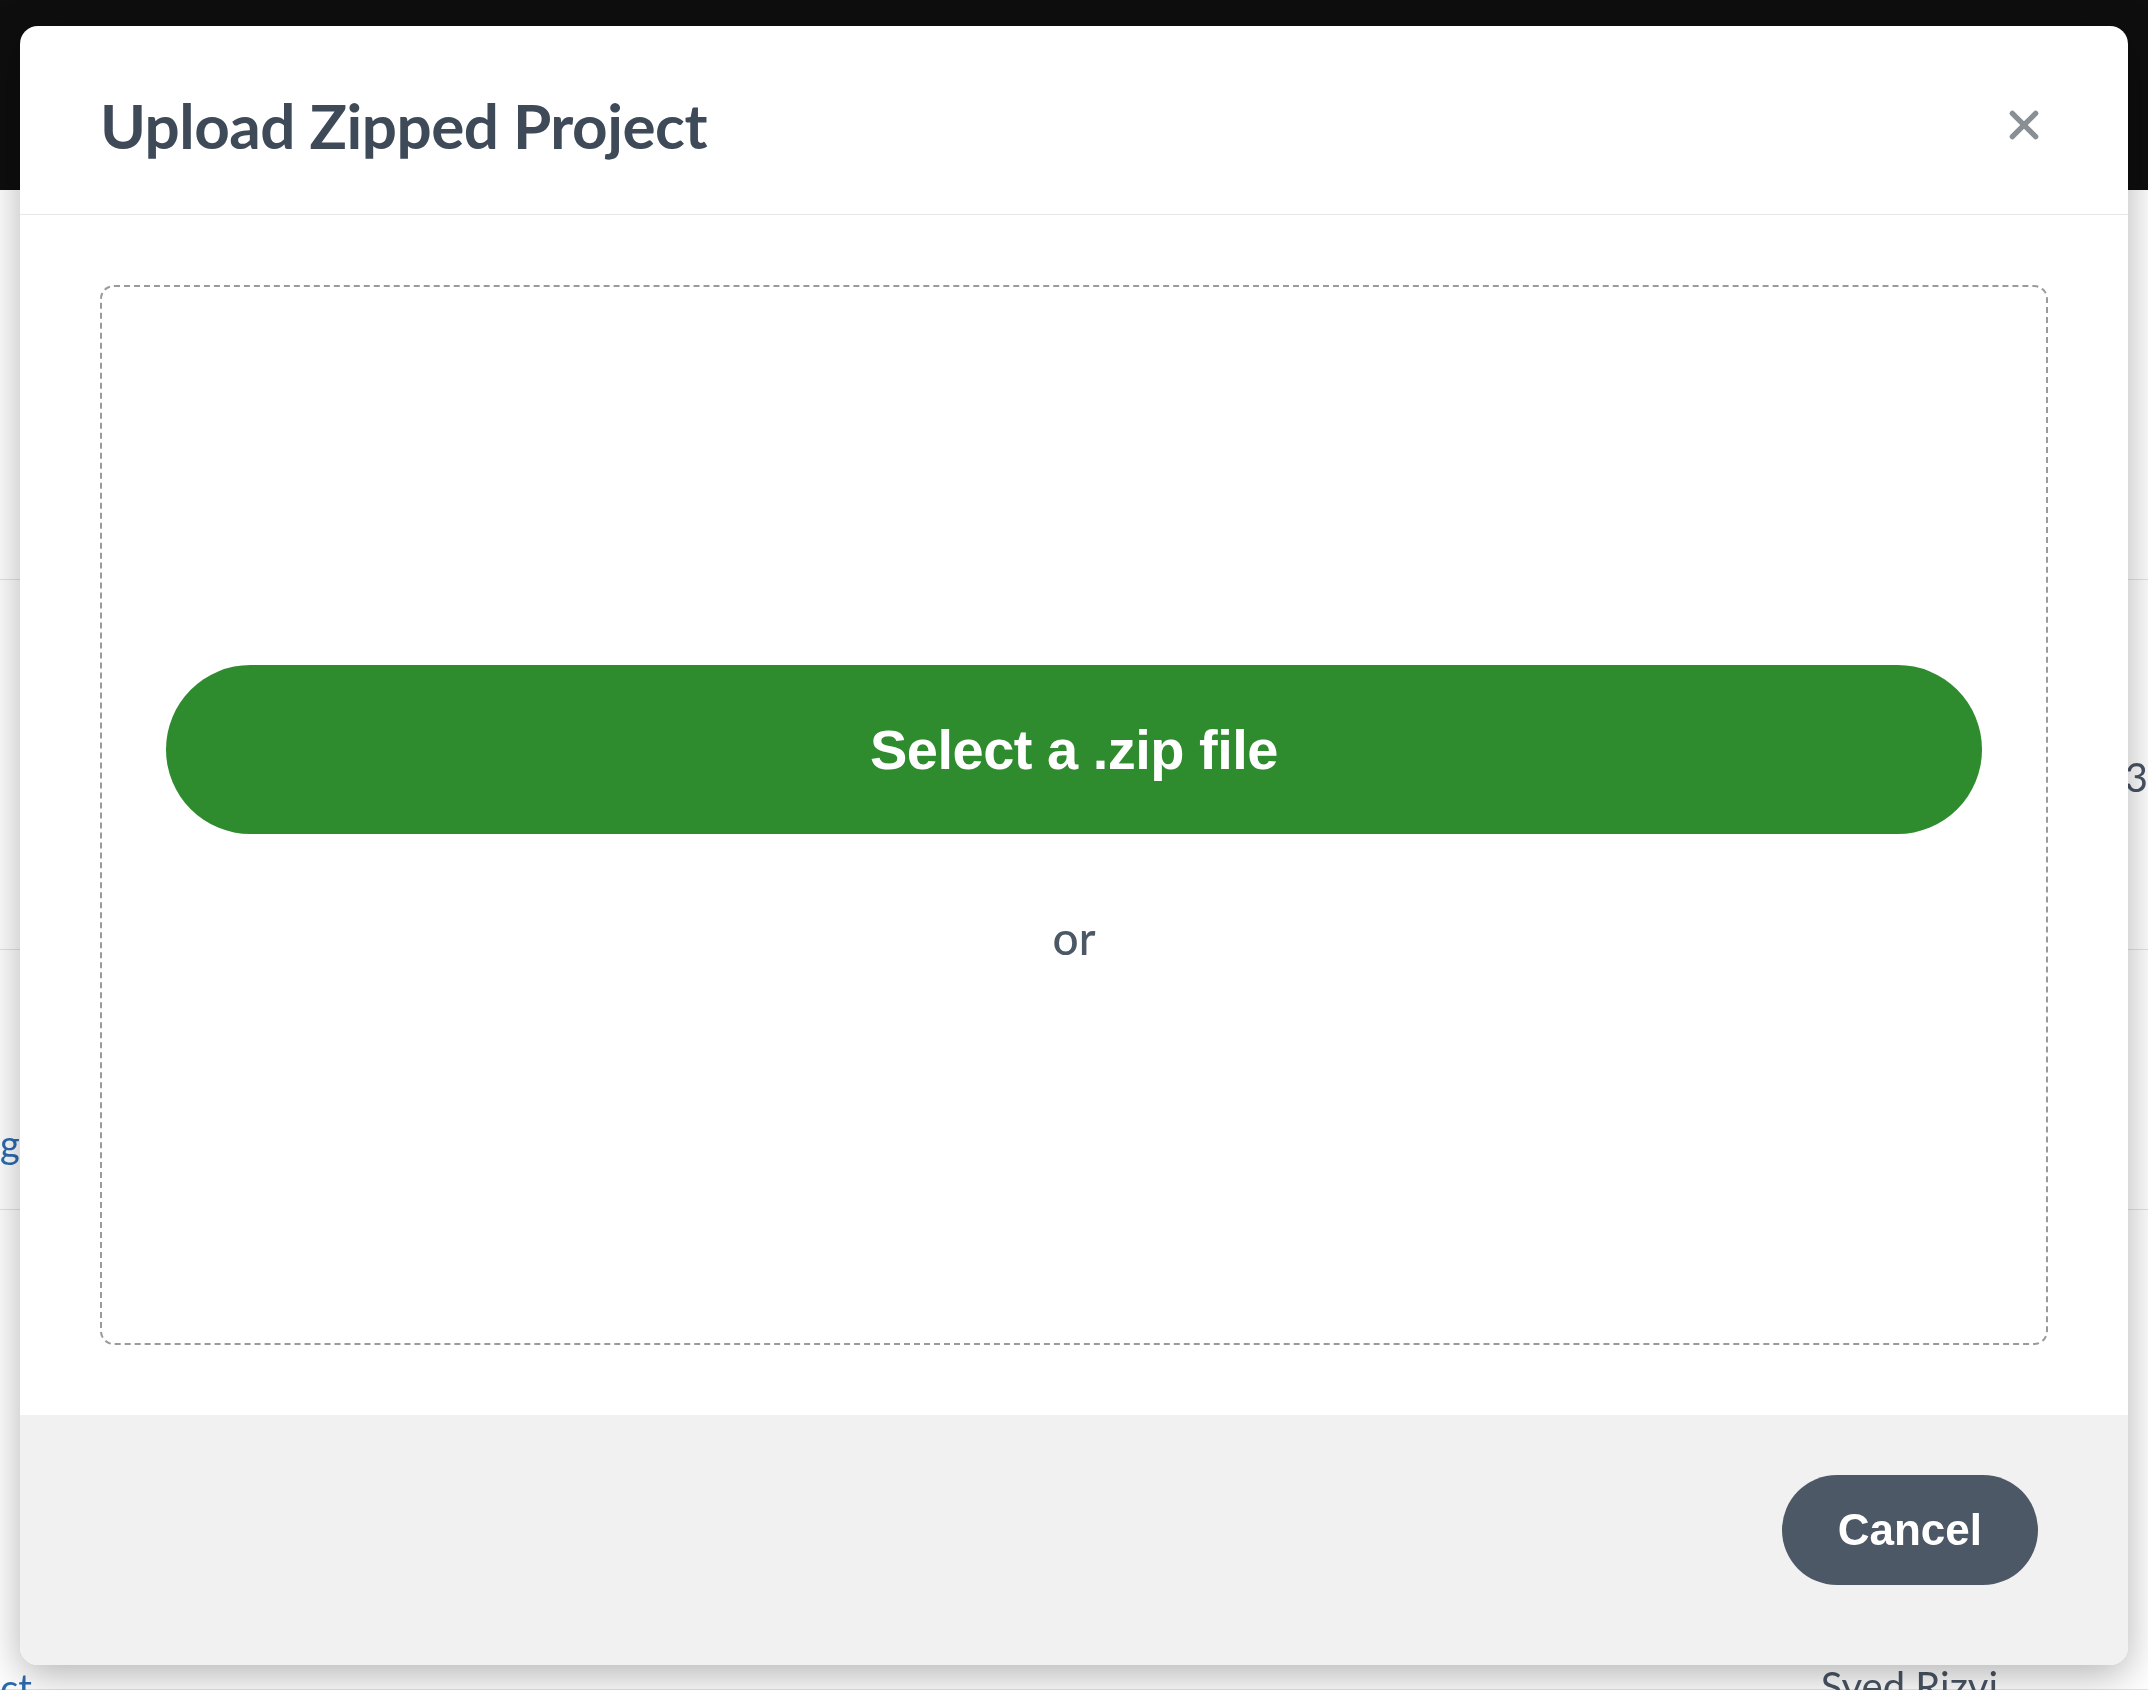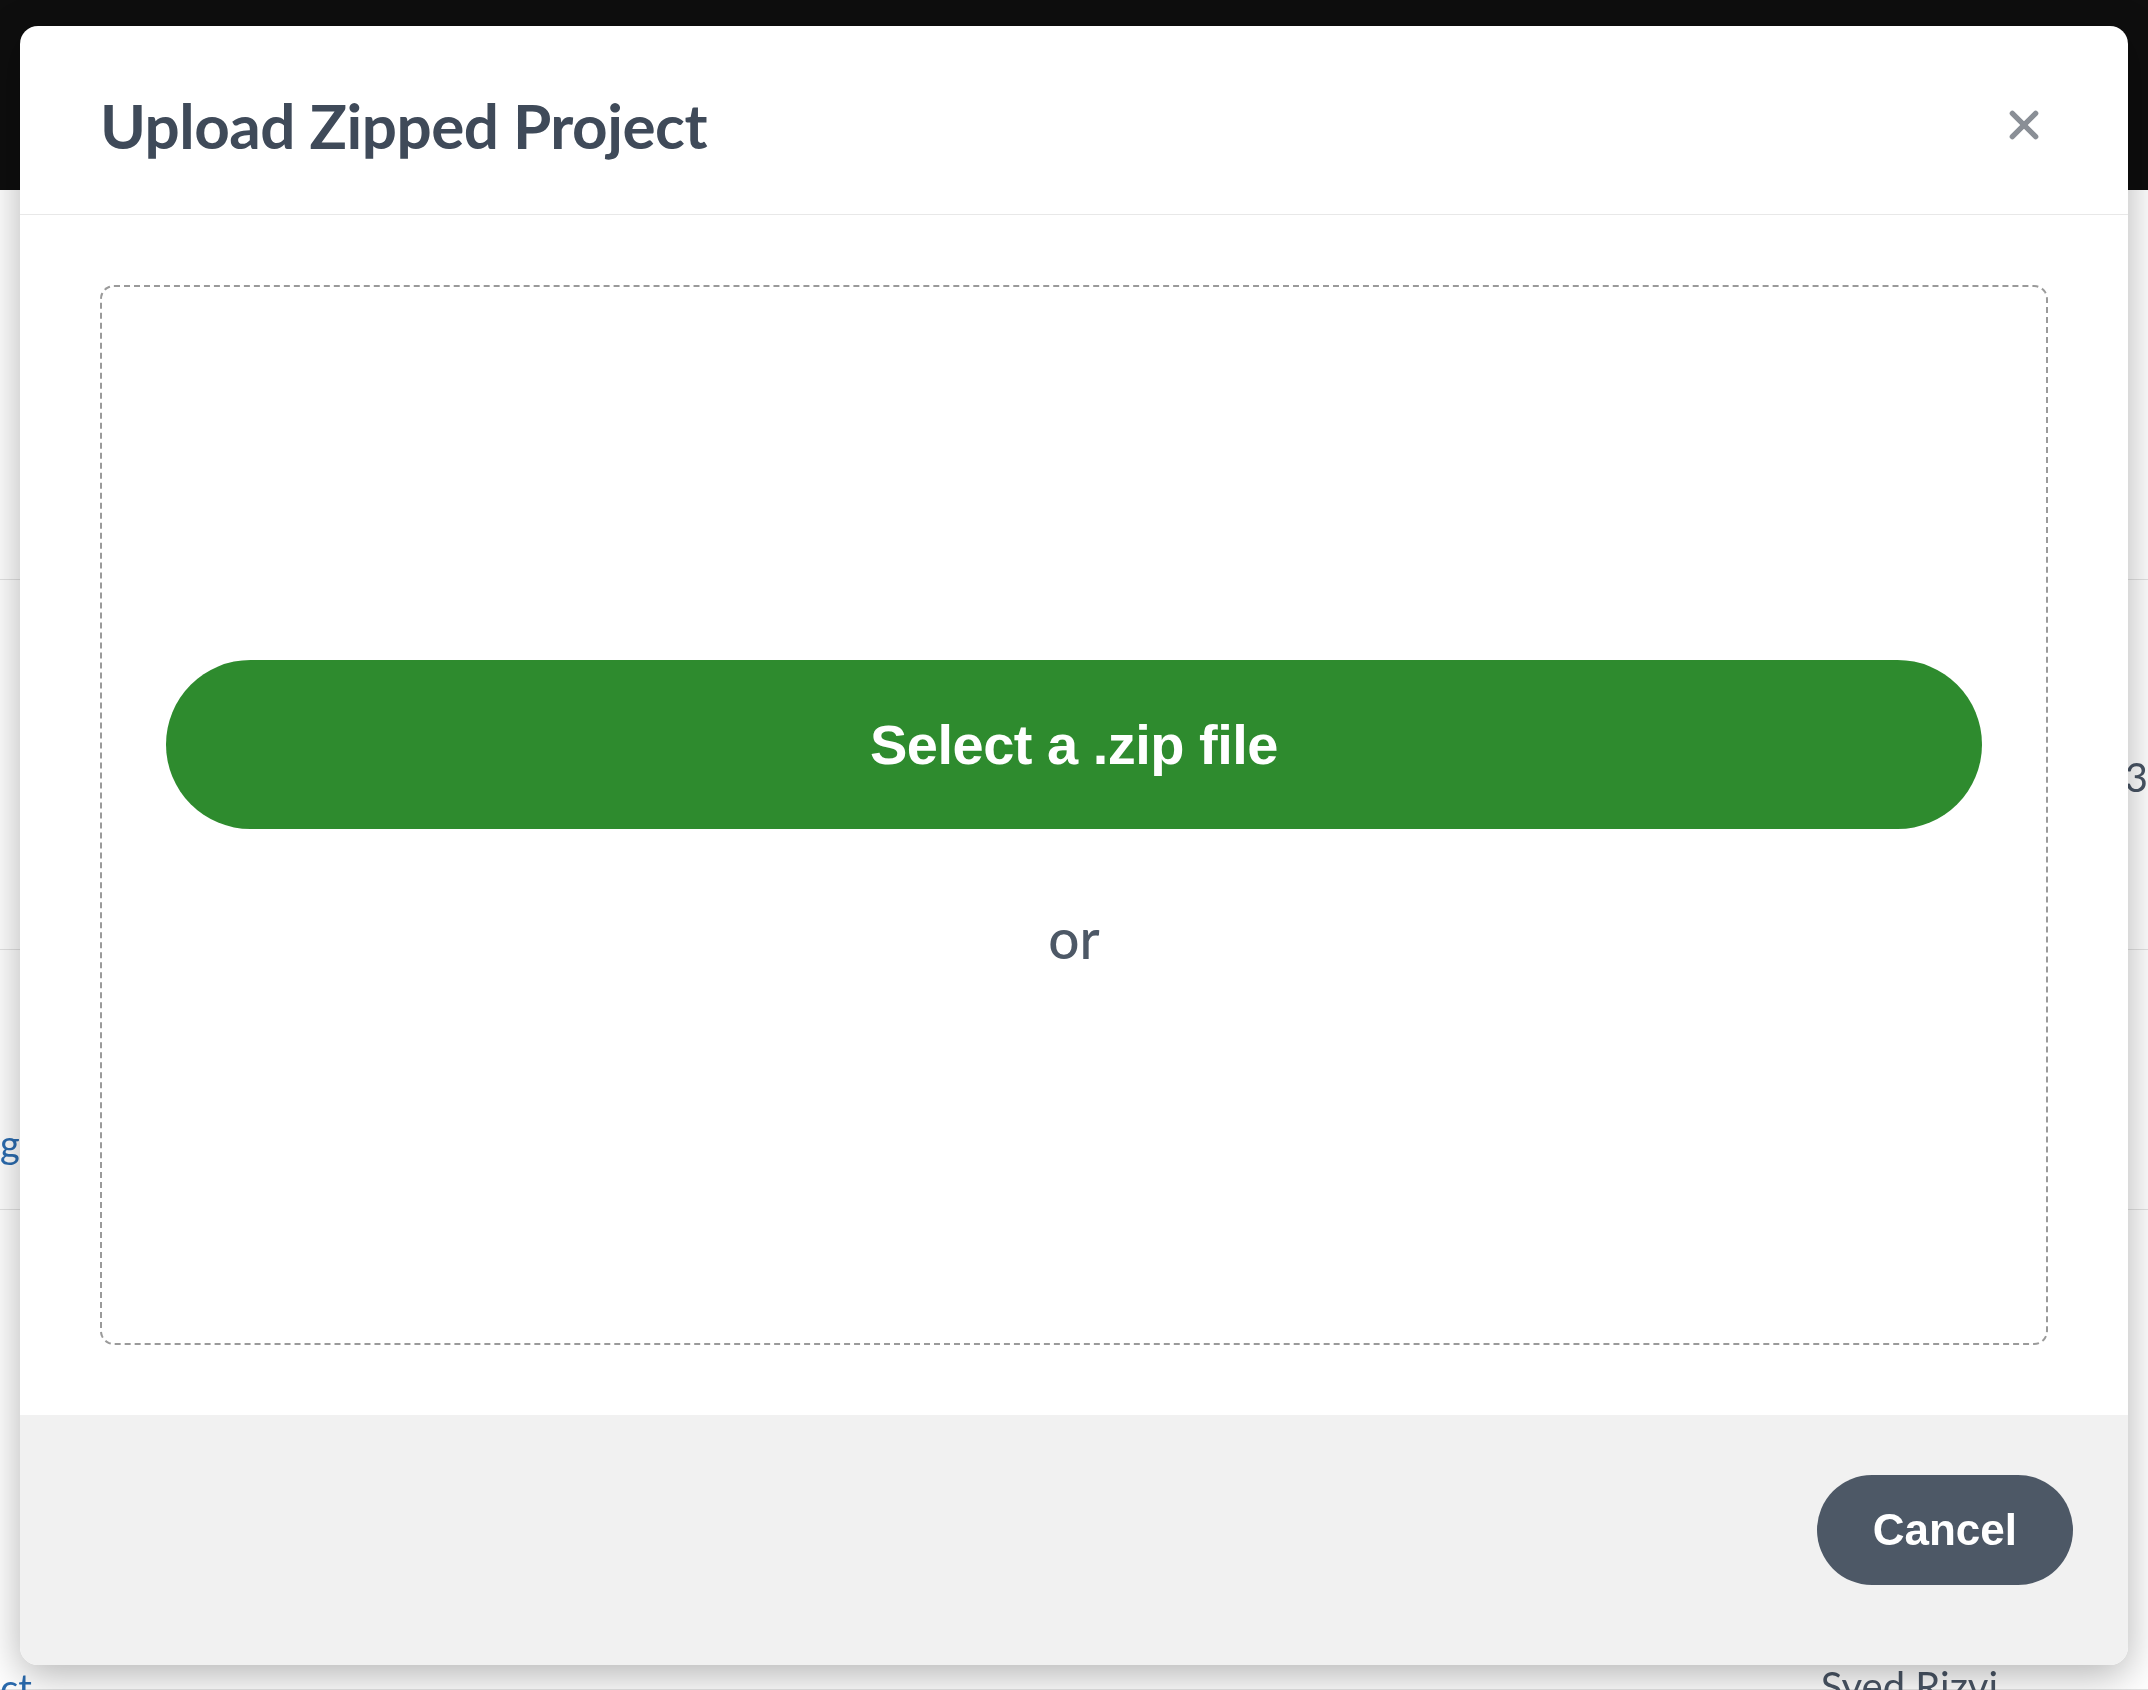--- a/index.html
+++ b/index.html
@@ -136,35 +136,35 @@
       border-radius: 100px;
       font-size: 56px;
       font-weight: 700;
       padding: 52px 40px;
       width: 100%;
       cursor: pointer;
       letter-spacing: -0.5px;
     }
 
     .or-text {
-      font-size: 55px;
+      font-size: 46px;
       color: #4d5866;
       font-weight: 500;
     }
 
     .drag-text {
       font-size: 50px;
       color: #4d5866;
       font-weight: 500;
       margin-top: 30px;
     }
 
     .modal-footer {
       background: #f1f1f1;
-      padding: 60px 55px 80px 90px;
+      padding: 60px 90px 80px 90px;
       display: flex;
       justify-content: flex-end;
     }
 
     .cancel-button {
       background: #4d5866;
       color: #ffffff;
       border: none;
       border-radius: 100px;
       font-size: 44px;

